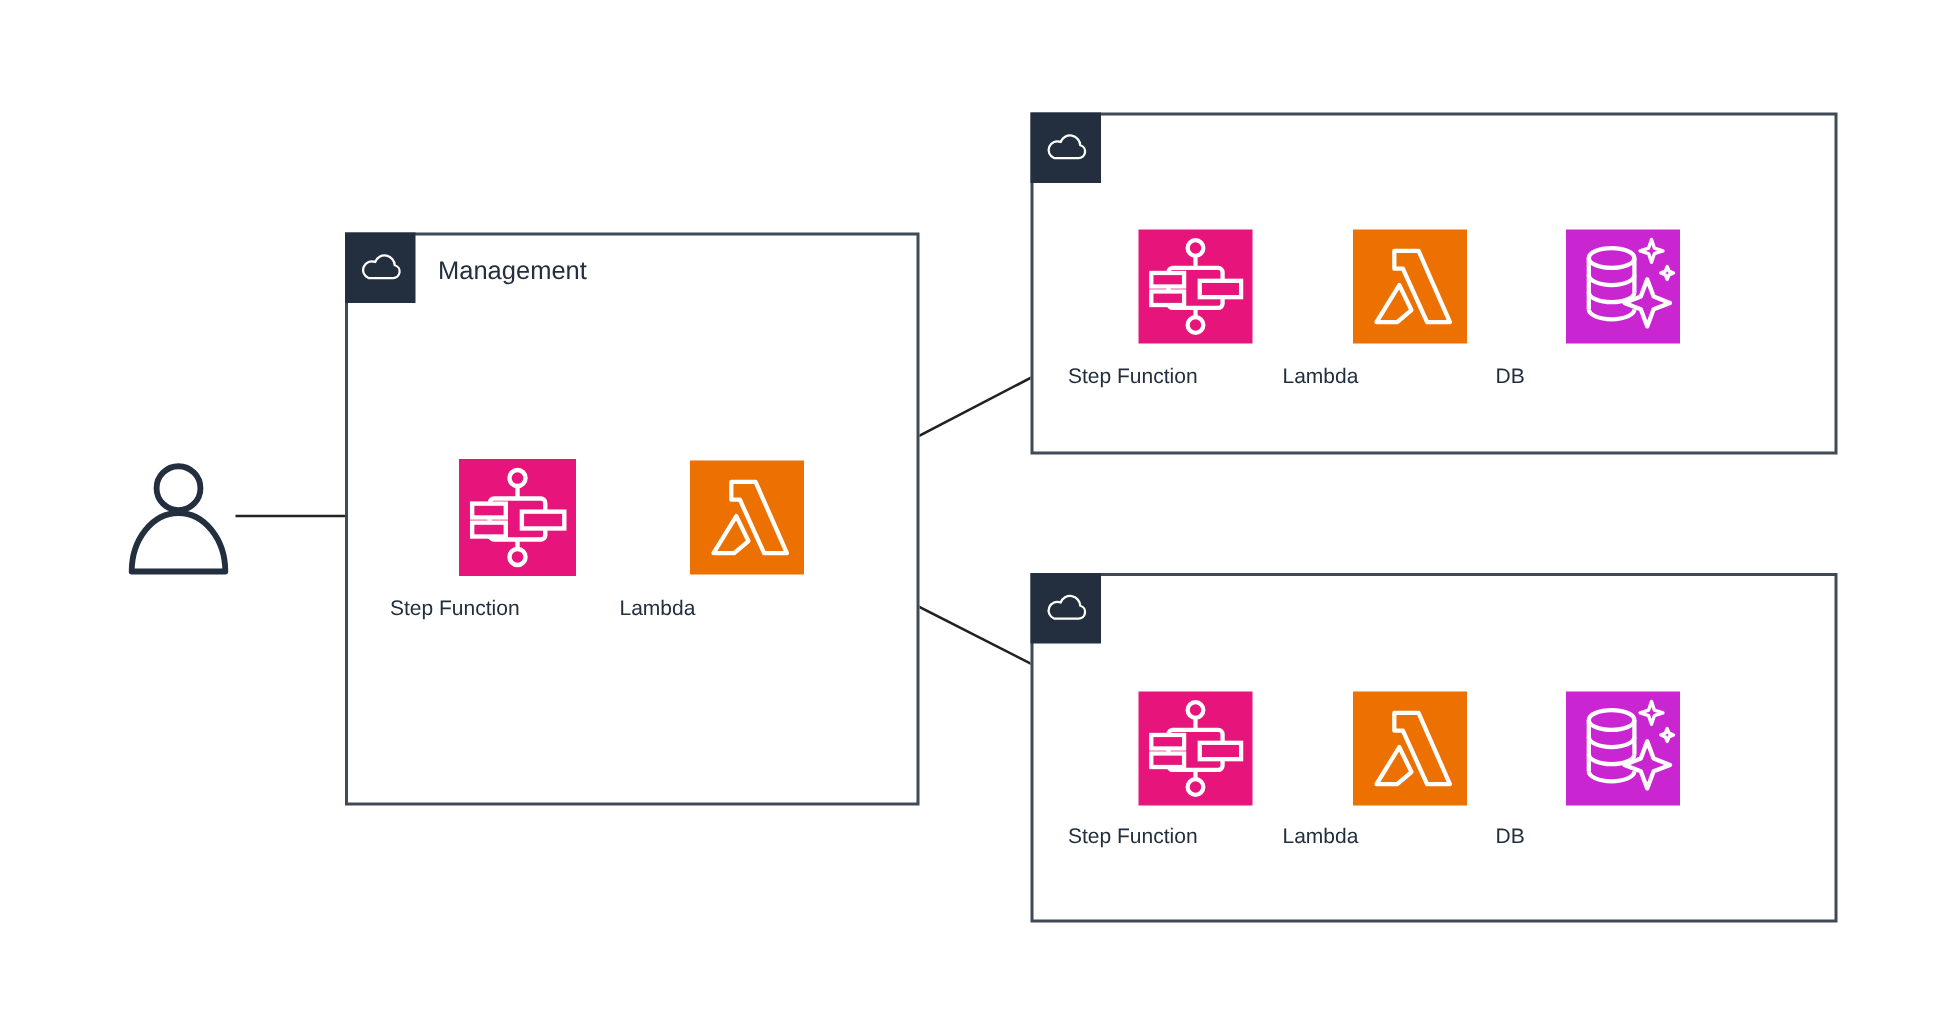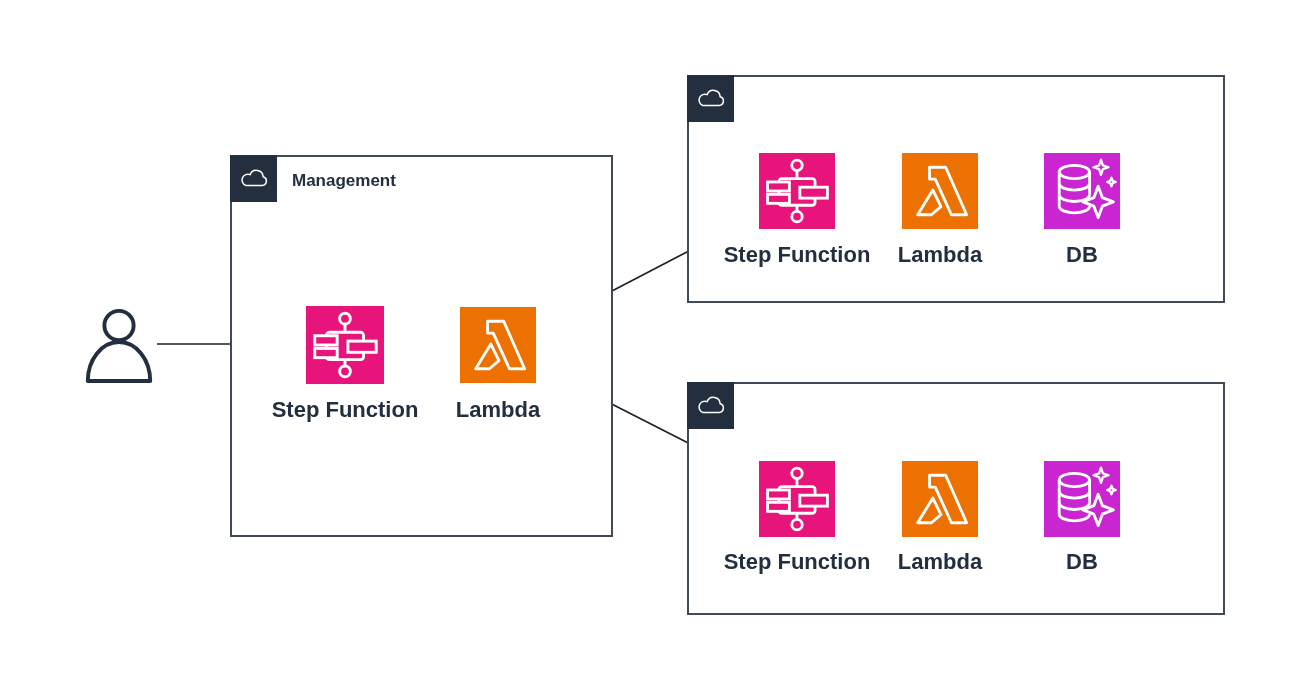--- a/index.html
+++ b/index.html
@@ -2,21 +2,20 @@
 <html style="--step-function: #E7157B; --lambda: #ED7100; --db: #C925D1; --badge-bg: #232F3E; --badge-glyph: #FFFFFF; --box-border: #3F4A55; --arrow: #1F2123; --text: #232F3E; --person: #232F3E; --background: #FFFFFF;"><head>
 <meta charset="utf-8">
 <style>
   html,body{margin:0;padding:0;background:#ffffff;}
   #canvas{
     position:relative;
     width:1300px;height:688px;
     background:var(--background,#fff);
     font-family:"Liberation Sans",sans-serif;
     overflow:hidden;
-    font-weight:bold;
   }
   .group-box{
     position:absolute;
     background:#fff;
     border:2px solid var(--box-border,#3F4A55);
     box-sizing:border-box;
   }
   .badge{
     position:absolute;top:-2px;left:-2px;
     width:47px;height:47px;
@@ -32,21 +31,21 @@
   .node{
     position:absolute;width:76px;height:76px;
     display:flex;align-items:center;justify-content:center;
   }
   .node svg{width:100%;height:100%;display:block;}
   .node.sf{background:var(--step-function,#E7157B);}
   .node.lm{background:var(--lambda,#ED7100);}
   .node.db{background:var(--db,#C925D1);}
   .node-label{
     position:absolute;width:170px;margin-left:-85px;
-    text-align:center;font-size:22px;
+    font-size:14px;
     color:var(--text,#232F3E);white-space:nowrap;
   }
   #edge-layer{position:absolute;left:0;top:0;pointer-events:none;}
   #person{position:absolute;left:80px;top:299px;width:78px;height:88px;}
   .hidden-defs{position:absolute;width:0;height:0;overflow:hidden;}
 </style>
 </head>
 <body>
 
 <svg class="hidden-defs" aria-hidden="true">

